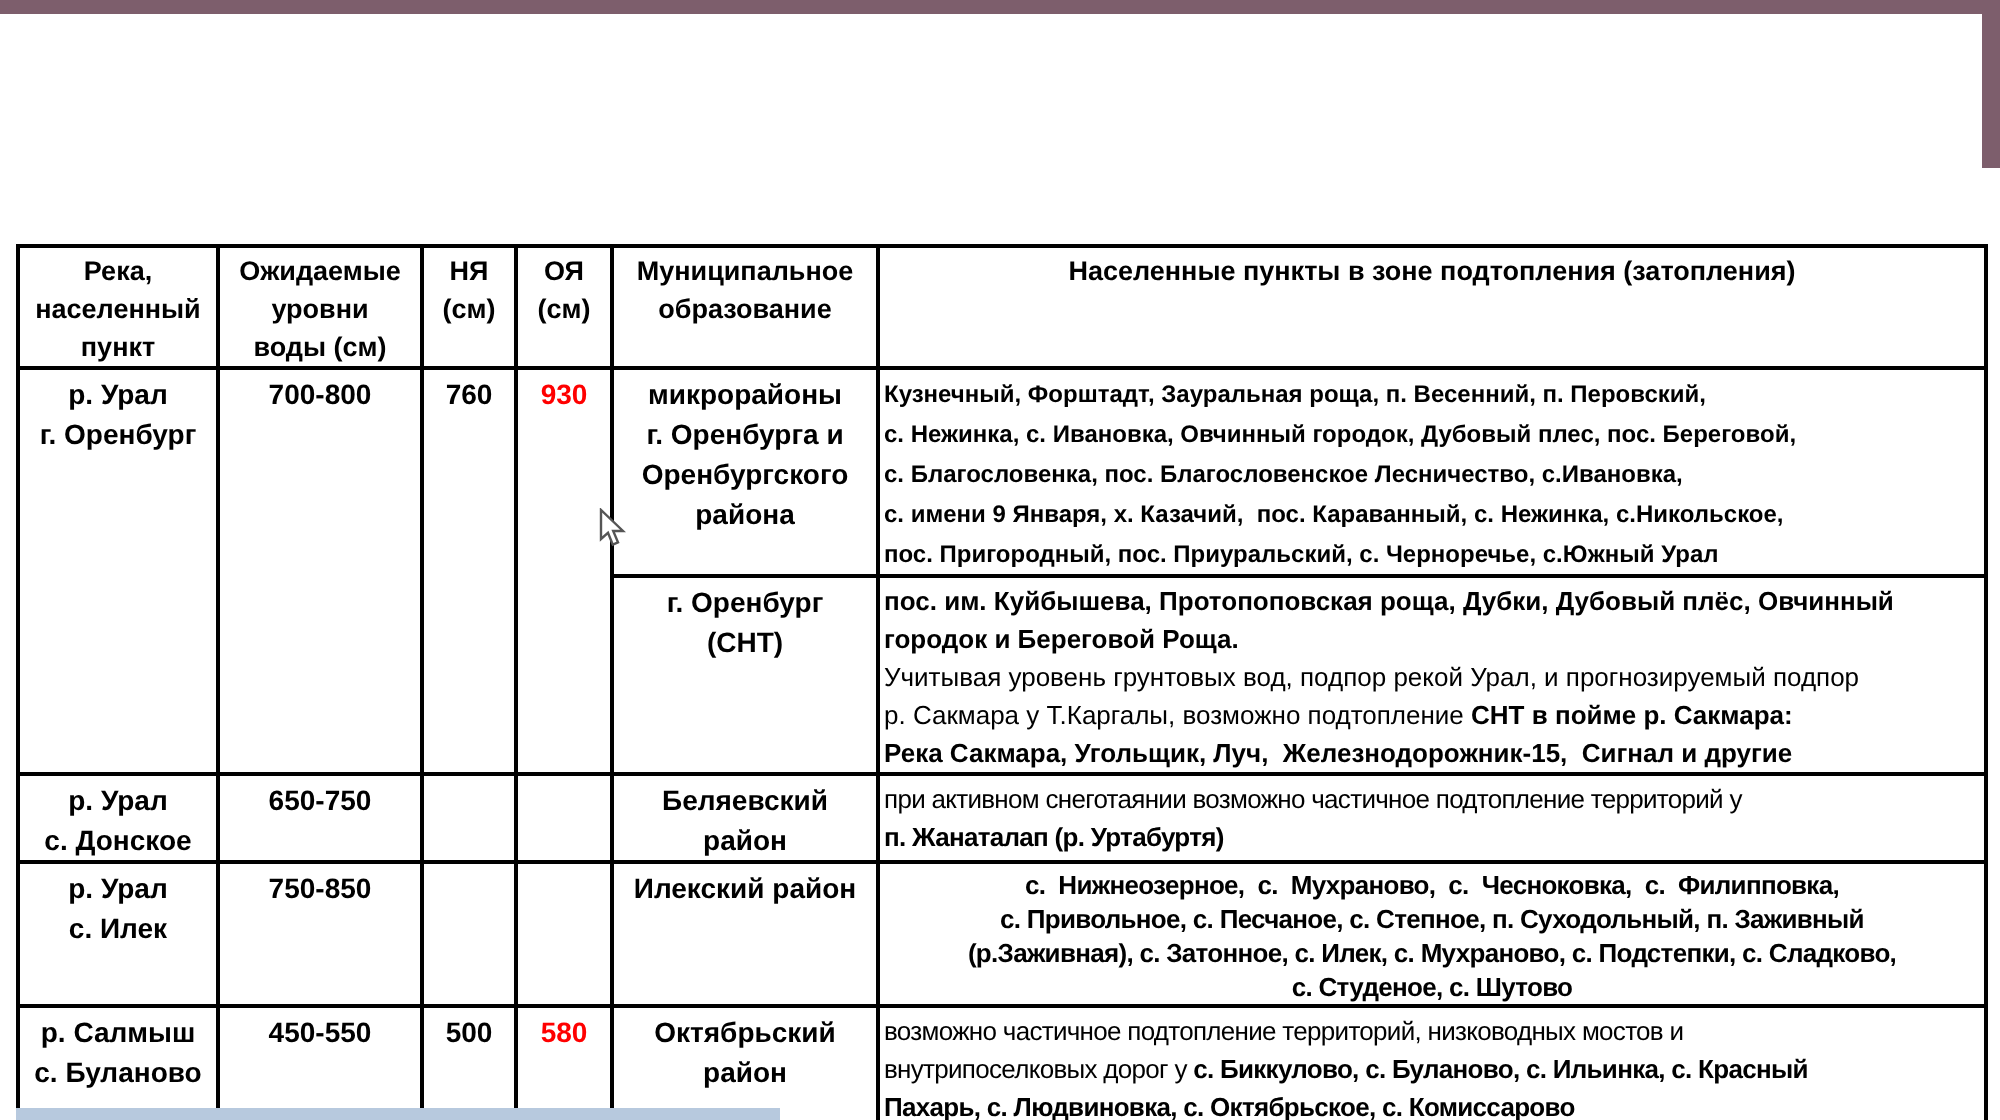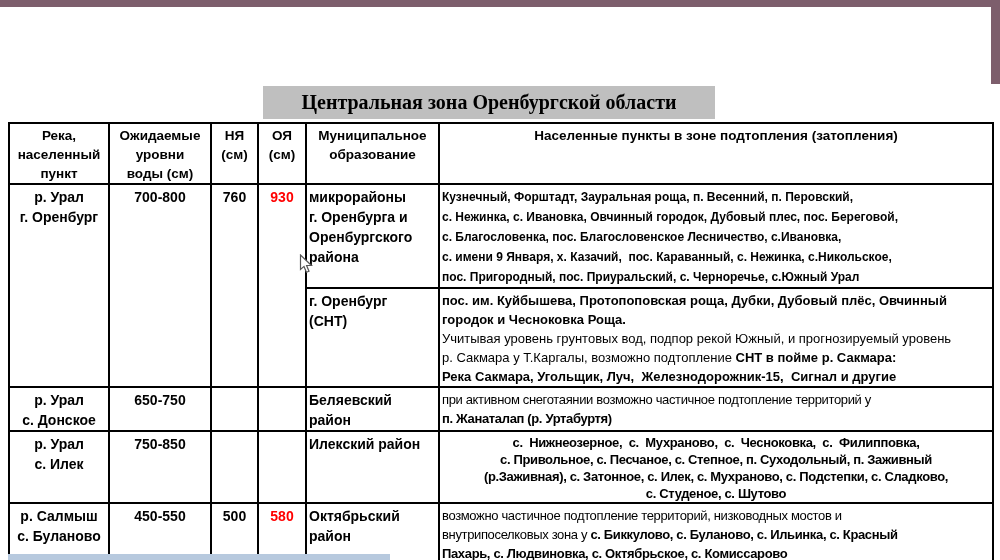--- a/index.html
+++ b/index.html
@@ -19,34 +19,33 @@
   .cc{text-align:center;font-weight:bold;font-size:14px;line-height:20px;}
   .col6{text-align:left;padding:2px 4px 0 5px;}
   .lines{white-space:pre-wrap;}
   .b{font-weight:bold;}
   .red{color:#ff0000;margin-left:40px;}
   .f13{font-size:12px;line-height:20px;}
   .cond{font-size:13px;letter-spacing:-0.35px;}
   .lh19{line-height:19px;}
   .lh17{line-height:17px;text-align:center;}
   .snt-note{font-size:13px;line-height:19px;}
-  .muni{font-weight:bold;font-size:14px;line-height:20px;}
+  .muni{font-weight:bold;font-size:14px;line-height:20px;text-align:center;}
   .bottom-bar{position:absolute;left:8px;top:554px;width:382px;height:6px;background:#b7c9de;}
   .cursor{position:absolute;left:299px;top:254px;}
 </style>
 </head>
 <body>
 
 <div class="stage">
 
   <div class="maroon-top"></div>
   <div class="maroon-right"></div>
 
 
-  <div class="subtitle">Центральная зона Оренбургской области</div>
 
   <table class="main">
     <colgroup>
       <col style="width:100px">
         <col style="width:102px">
         <col style="width:47px">
       <col style="width:48px">
         <col style="width:133px">
         <col style="width:554px">
     </colgroup>
@@ -103,22 +102,22 @@
       </td>
     </tr>
 
     <tr style="height:94px">
       <td class="muni">
             <div class="lines">г. Оренбург
 (СНТ)</div>
           </td>
       <td class="col6 snt-note">
         <div class="lines b">пос. им. Куйбышева, Протопоповская роща, Дубки, Дубовый плёс, Овчинный
-городок и Чесноковка Роща.</div>
-        <div class="lines">Учитывая уровень грунтовых вод, подпор рекой Южный, и прогнозируемый уровень</div>
+городок и Береговой Роща.</div>
+        <div class="lines">Учитывая уровень грунтовых вод, подпор рекой Урал, и прогнозируемый подпор</div>
         <div><span>р. Сакмара у Т.Каргалы, возможно подтопление </span><span class="b">СНТ в пойме р. Сакмара:</span></div>
         <div class="lines b">Река Сакмара, Угольщик, Луч,  Железнодорожник-15,  Сигнал и другие</div>
       </td>
     </tr>
 
     <tr style="height:40px">
       <td class="cc">
             <div class="lines">р. Урал
 с. Донское</div>
           </td>
@@ -161,21 +160,21 @@
           </td>
       <td class="cc">450-550</td>
       <td class="cc">500</td>
       <td class="cc red">580</td>
       <td class="muni">
             <div class="lines">Октябрьский
 район</div>
           </td>
       <td class="col6 cond lh19">
         <div class="lines">возможно частичное подтопление территорий, низководных мостов и</div>
-        <div><span>внутрипоселковых зона у </span><span class="b">с. Биккулово, с. Буланово, с. Ильинка, с. Красный</span></div>
+        <div><span>внутрипоселковых дорог у </span><span class="b">с. Биккулово, с. Буланово, с. Ильинка, с. Красный</span></div>
         <div class="lines b">Пахарь, с. Людвиновка, с. Октябрьское, с. Комиссарово</div>
       </td>
     </tr>
   </tbody>
     </table>
 
   <svg class="cursor" width="15" height="21" viewBox="0 0 15 21">
     <polygon points="1.5,1 1.5,15.5 5,12.4 7.4,18.3 10,17.2 7.6,11.5 12.5,11.5" fill="#ffffff" stroke="#555555" stroke-width="1.2"></polygon>
   </svg>
 

